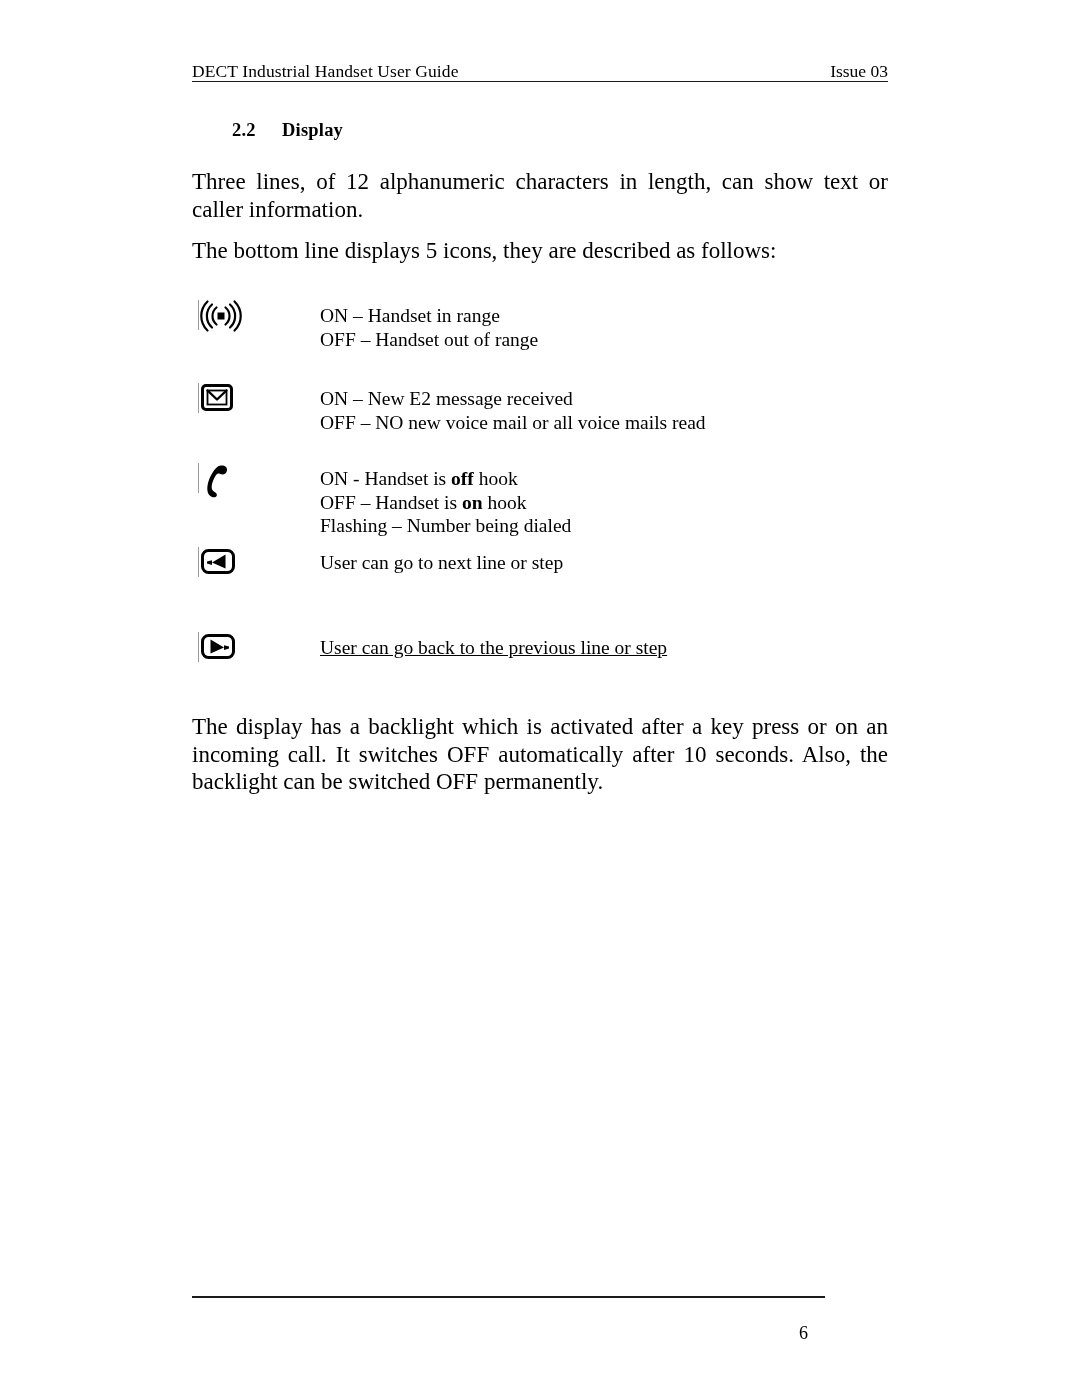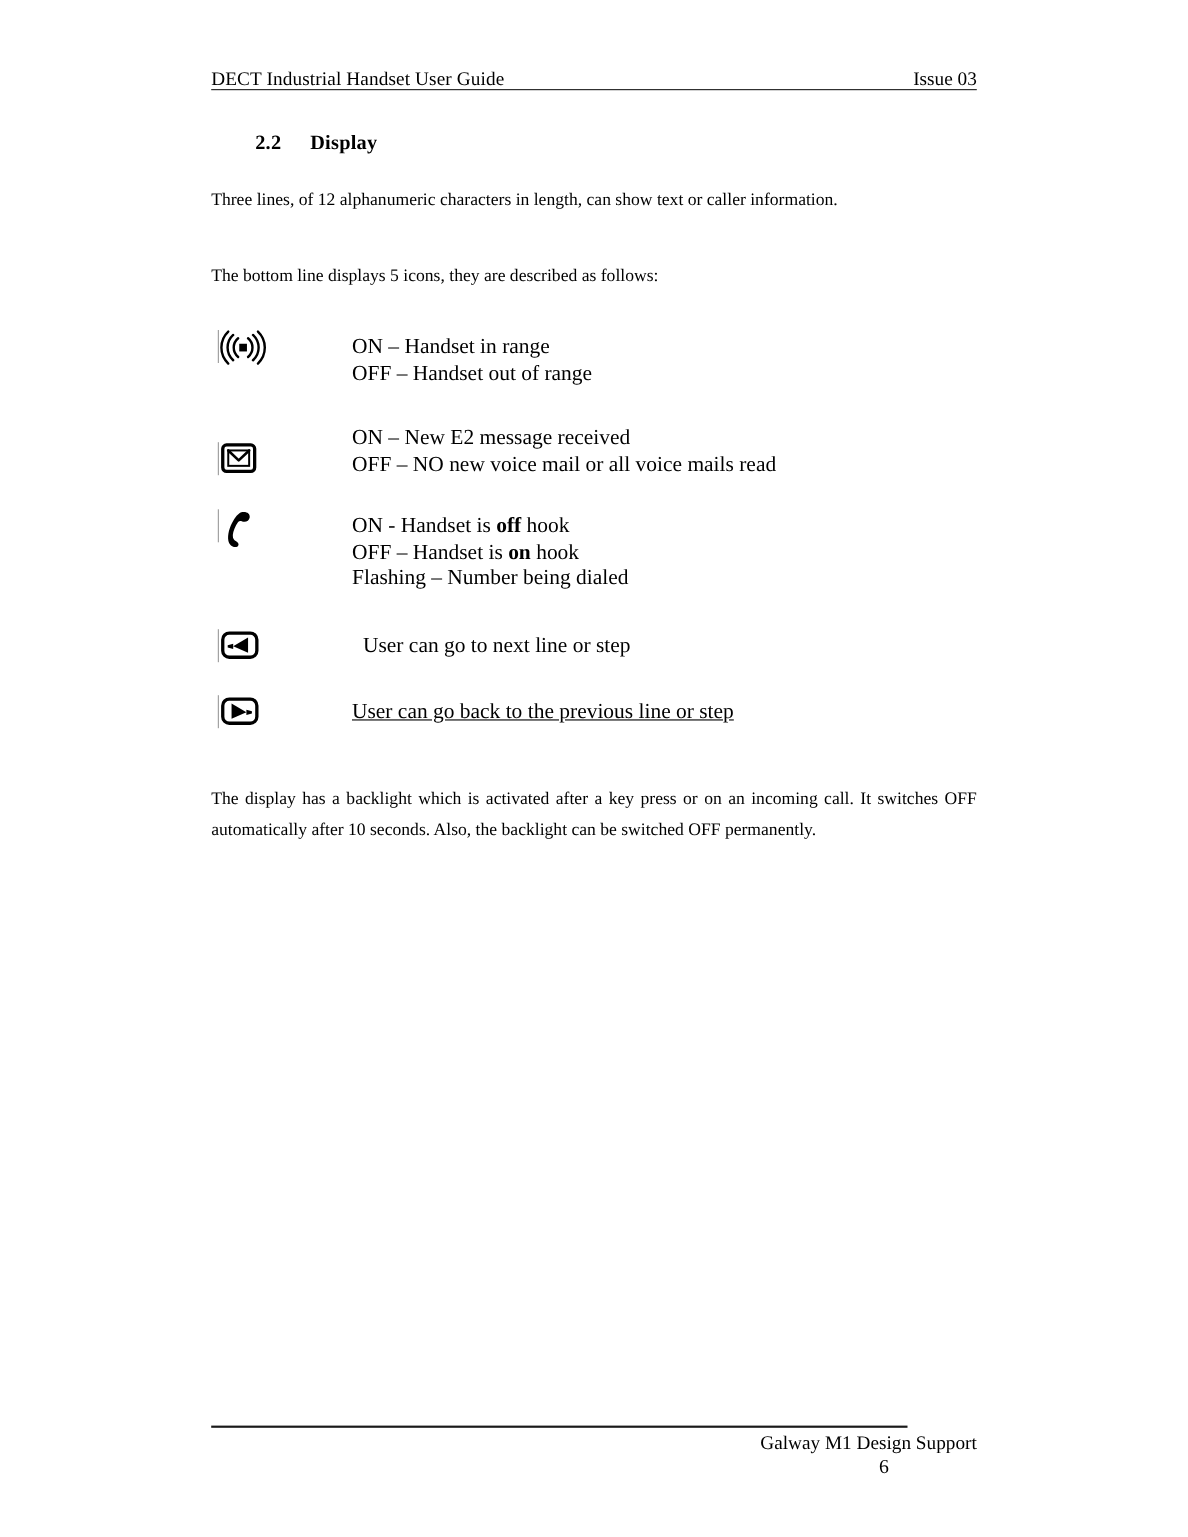--- a/index.html
+++ b/index.html
@@ -61,21 +61,21 @@
   .section-heading .num {
     display: inline-block;
     width: 50px;
   }
 
   
   .para {
     position: absolute;
     left: 192px;
     width: 696px;
-    font-size: 16px;
+    font-size: 23px;
     line-height: 27.5px;
     text-align: justify;
     text-justify: inter-word;
   }
   .para.nojust { text-align: left; }
 
   #para-intro { top: 168px; }
   #para-bottomline { top: 237px; }
   #para-backlight { top: 713px; }
 
@@ -110,23 +110,23 @@
   .desc-cell {
     flex: 1 1 auto;
     font-size: 19.5px;
     line-height: 23.5px;
     padding-top: 6px;
   }
   .desc-cell .line { white-space: nowrap; }
   .desc-cell b { font-weight: bold; }
 
   #row-signal  { top: 298px; }
-  #row-message { top: 381px; align-items: flex-end; }
+  #row-message { top: 381px; }
   #row-hook    { top: 461px; }
-  #row-next    { top: 570px; gap: 10px; }
+  #row-next    { top: 545px; }
   #row-prev    { top: 630px; text-decoration: underline; }
 
   .icon-svg { display: block; }
 
   
   .footer-rule {
     position: absolute;
     left: 192px;
     top: 1296px;
     width: 633px;
@@ -261,16 +261,15 @@
       </span>
     </div>
     <div class="desc-cell">
       <div class="line">User can go back to the previous line or step</div>
     </div>
   </div>
 
   <div class="para" id="para-backlight">The display has a backlight which is activated after a key press or on an incoming call. It switches OFF automatically after 10 seconds. Also, the backlight can be switched OFF permanently.</div>
 
   <div class="footer-rule"></div>
-  <div class="footer-company">Galway M1 Design Support</div>
   <div class="footer-pageno">6</div>
 
 </div>
 
 </body></html>

